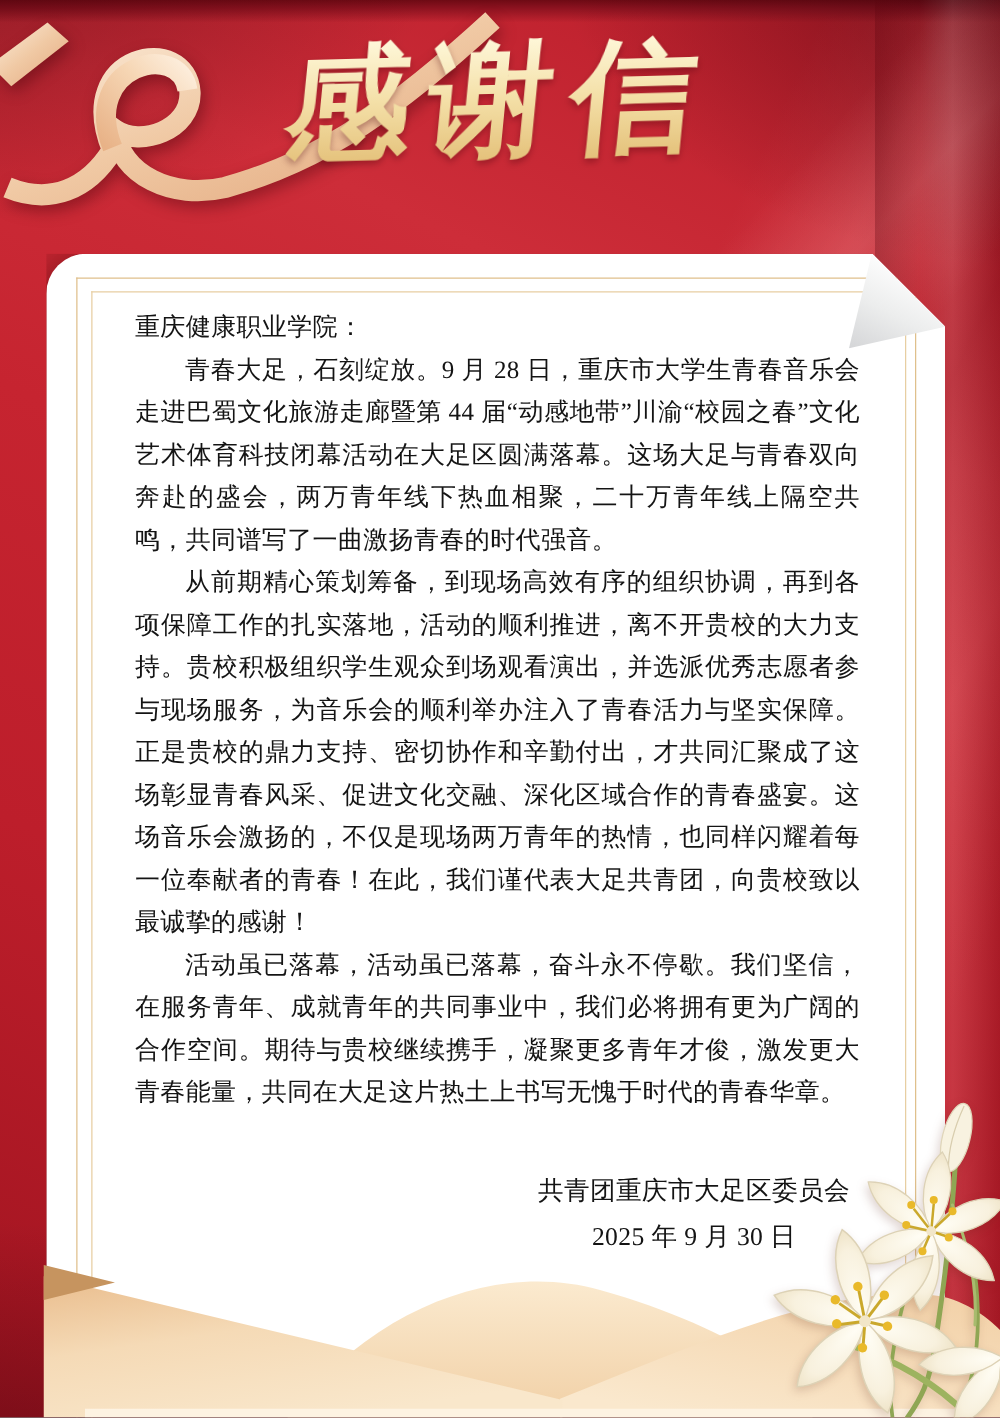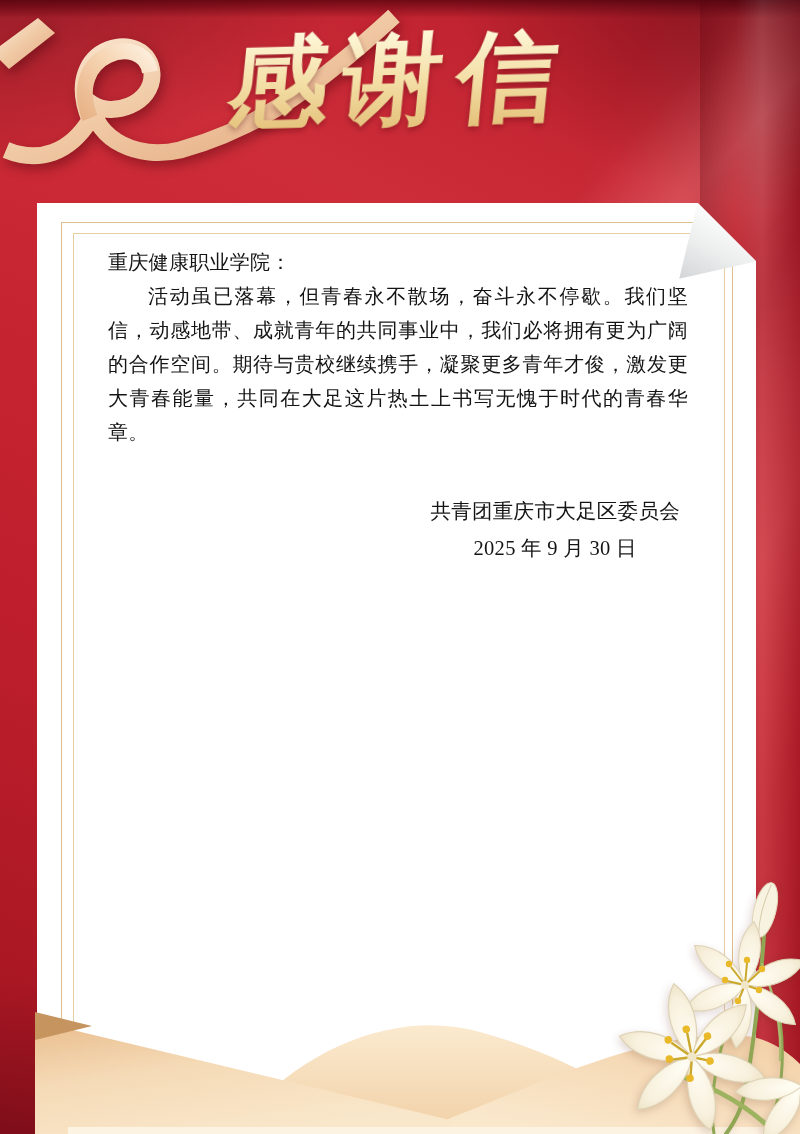--- a/index.html
+++ b/index.html
@@ -37,20 +37,21 @@
     filter:drop-shadow(0 3px 3px rgba(70,0,8,.35));
   }
   
   .ribbon{position:absolute;left:0;top:0;filter:drop-shadow(3px 5px 6px rgba(60,0,8,.38));}
   
   .paper{
     position:absolute;left:37px;top:203px;width:719px;height:931px;
     background:#ffffff;
     box-shadow:0 8px 28px rgba(60,0,8,.5), 0 0 70px rgba(60,0,8,.28);
     clip-path:polygon(0 0, calc(100% - 58px) 0, 100% 58px, 100% 100%, 0 100%);
+    border-radius:32px;
   }
   .b-outer{position:absolute;left:24px;right:23px;top:19px;bottom:-2px;border:1px solid #dfc08c;border-bottom:none;}
   .b-inner{position:absolute;left:36px;right:31px;top:30px;bottom:-2px;border:1px solid #e7cea2;border-bottom:none;}
   .curl{
     position:absolute;top:0;right:0;width:96px;height:86px;
     clip-path:polygon(39% 0, 100% 68%, 20% 88%);
     background:linear-gradient(208deg,#ffffff 18%,#eceded 52%,#c9cacd 100%);
   }
   .content{
     position:absolute;left:71px;right:68px;top:42px;
@@ -94,21 +95,23 @@
 
   <h1 class="title">感谢信</h1>
 
   <div class="paper">
     <div class="b-outer"></div>
     <div class="b-inner"></div>
     <div class="curl"></div>
 
     <div class="content">
       <p class="salutation">重庆健康职业学院：</p>
-      <p class="para">活动虽已落幕，但青春永不散场，奋斗永不停歇。我们坚信，动感地带、成就青年的共同事业中，我们必将拥有更为广阔的合作空间。期待与贵校继续携手，凝聚更多青年才俊，激发更大青春能量，共同在大足这片热土上书写无愧于时代的青春华章。</p>
+      <p class="para">青春大足，石刻绽放。9 月 28 日，重庆市大学生青春音乐会走进巴蜀文化旅游走廊暨第 44 届“动感地带”川渝“校园之春”文化艺术体育科技闭幕活动在大足区圆满落幕。这场大足与青春双向奔赴的盛会，两万青年线下热血相聚，二十万青年线上隔空共鸣，共同谱写了一曲激扬青春的时代强音。</p>
+      <p class="para">从前期精心策划筹备，到现场高效有序的组织协调，再到各项保障工作的扎实落地，活动的顺利推进，离不开贵校的大力支持。贵校积极组织学生观众到场观看演出，并选派优秀志愿者参与现场服务，为音乐会的顺利举办注入了青春活力与坚实保障。正是贵校的鼎力支持、密切协作和辛勤付出，才共同汇聚成了这场彰显青春风采、促进文化交融、深化区域合作的青春盛宴。这场音乐会激扬的，不仅是现场两万青年的热情，也同样闪耀着每一位奉献者的青春！在此，我们谨代表大足共青团，向贵校致以最诚挚的感谢！</p>
+      <p class="para">活动虽已落幕，活动虽已落幕，奋斗永不停歇。我们坚信，在服务青年、成就青年的共同事业中，我们必将拥有更为广阔的合作空间。期待与贵校继续携手，凝聚更多青年才俊，激发更大青春能量，共同在大足这片热土上书写无愧于时代的青春华章。</p>
       <div class="sign">
         <p>共青团重庆市大足区委员会</p>
         <p>2025 年 9 月 30 日</p>
       </div>
     </div>
   </div>
 
   <svg class="envelope" width="800" height="220" viewBox="0 0 800 220">
     <defs>
       <linearGradient id="gHill" x1="0" y1="0" x2="0" y2="1">

